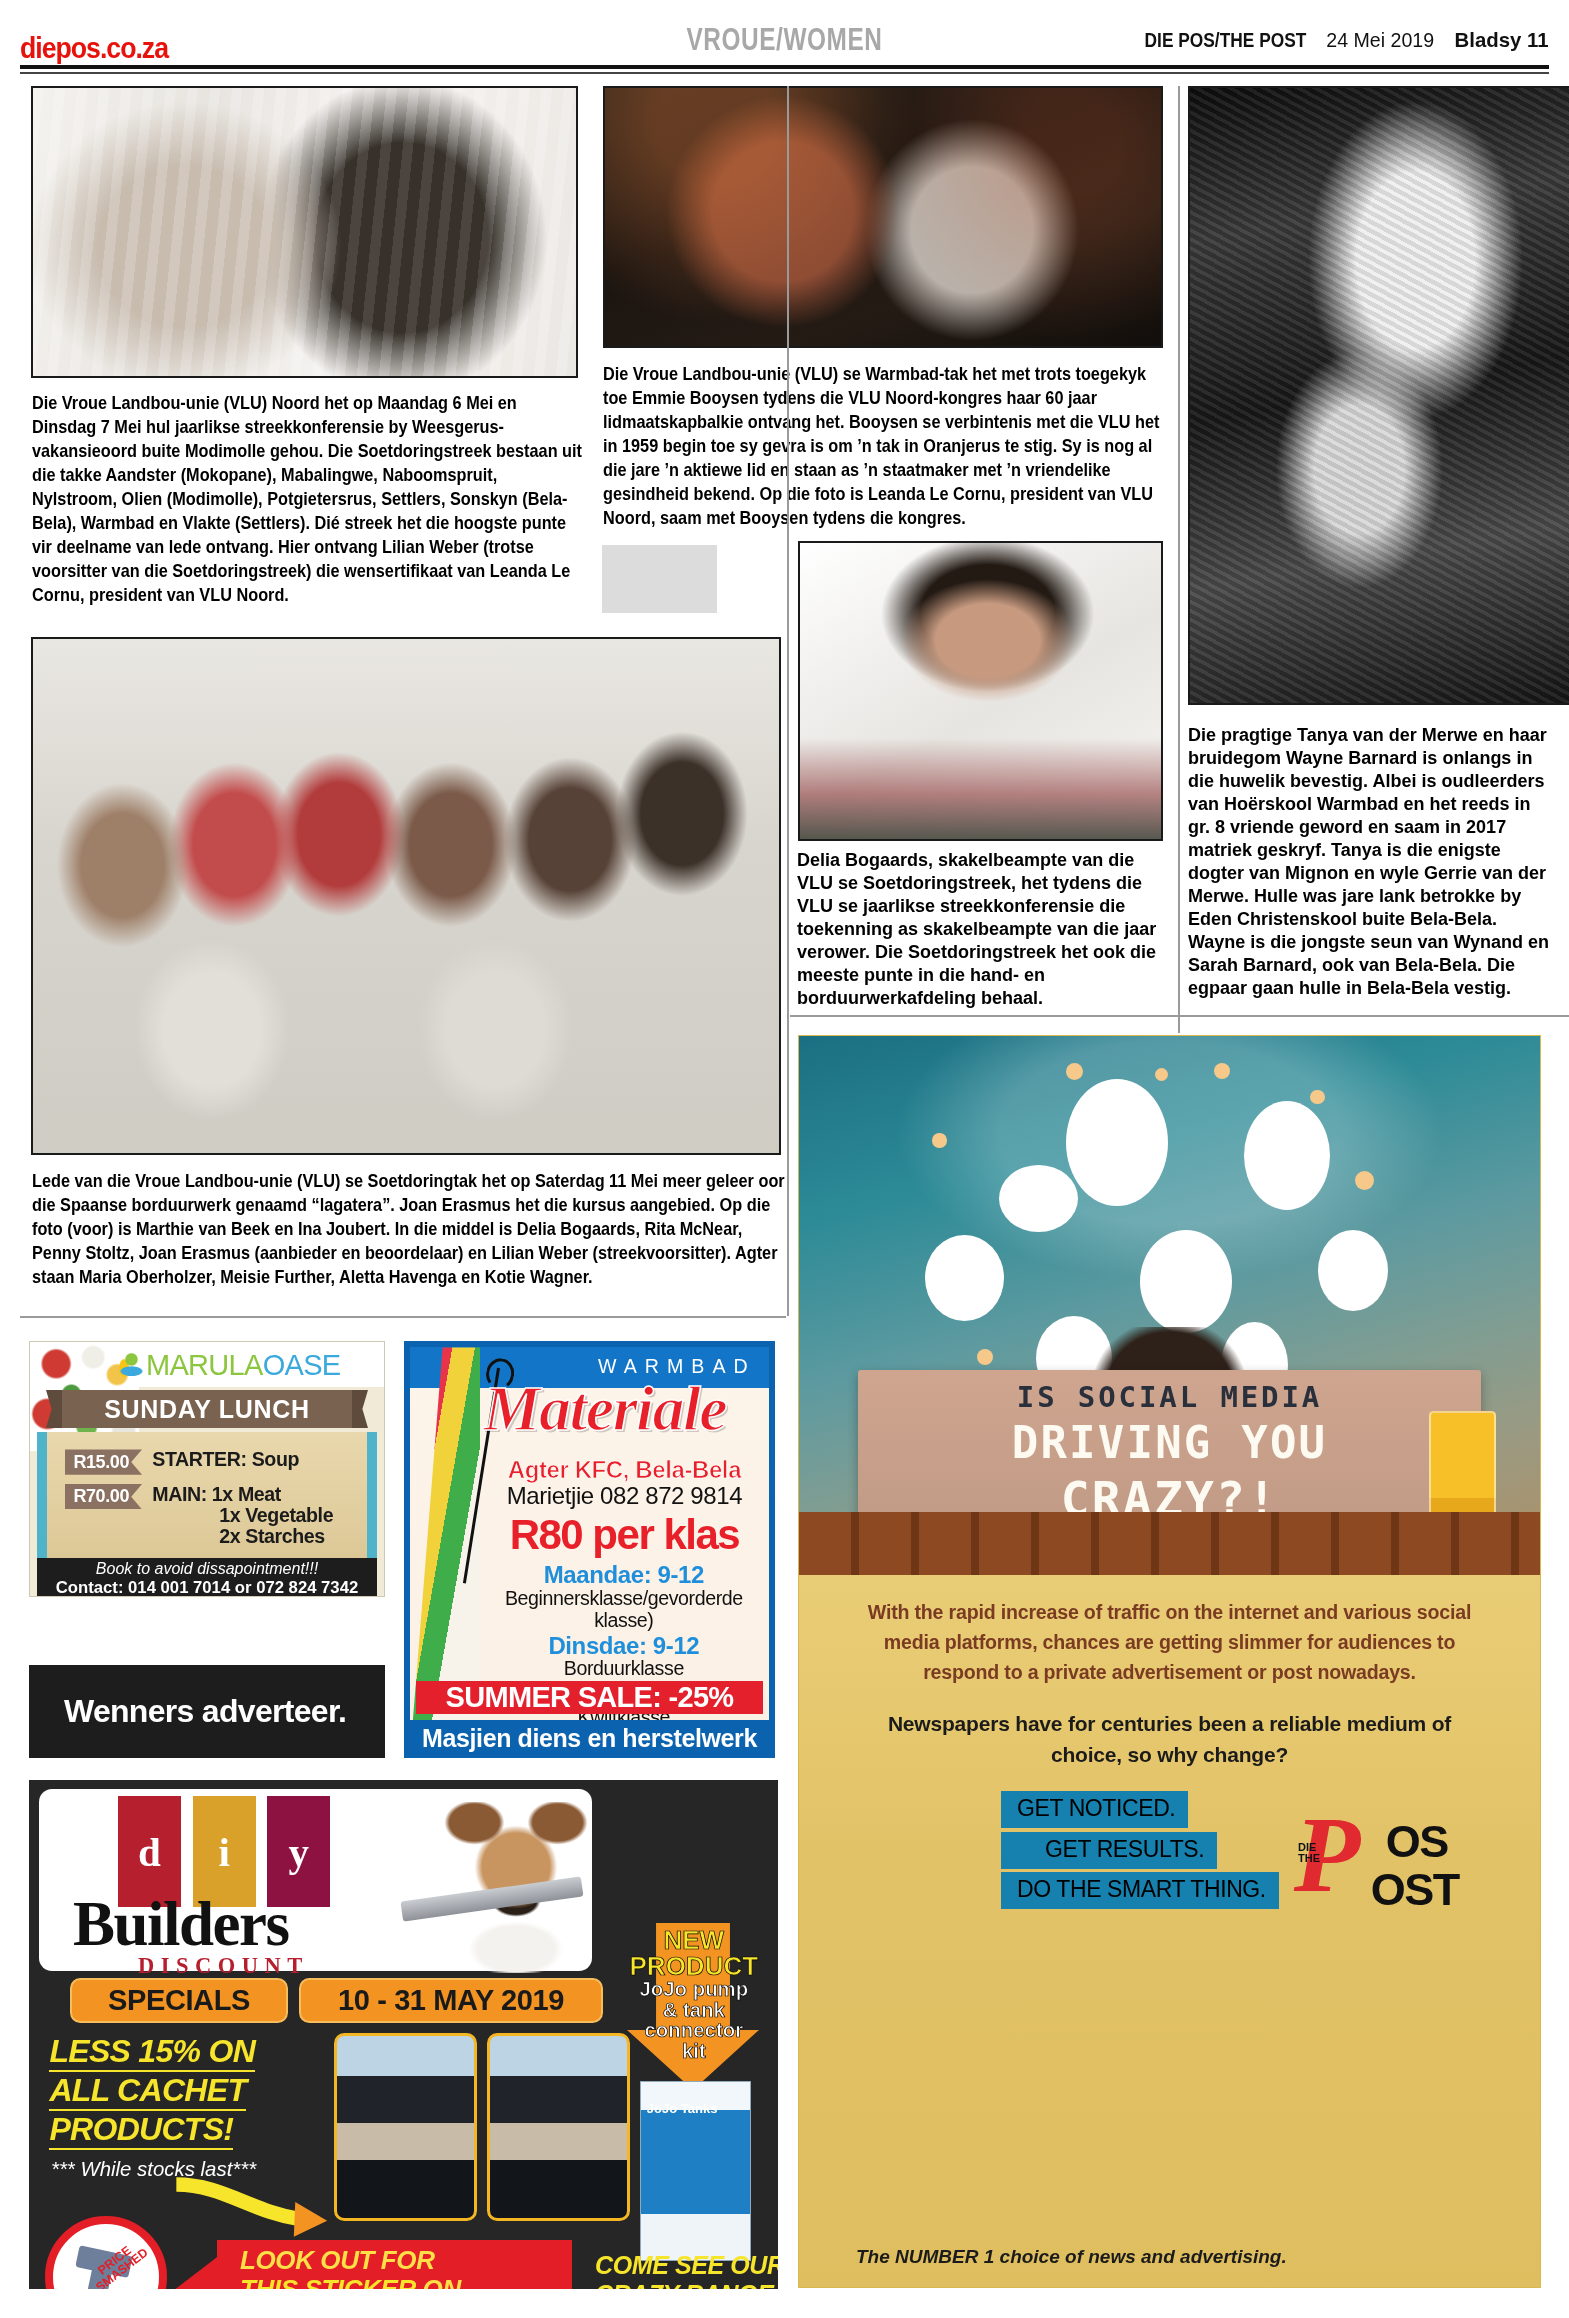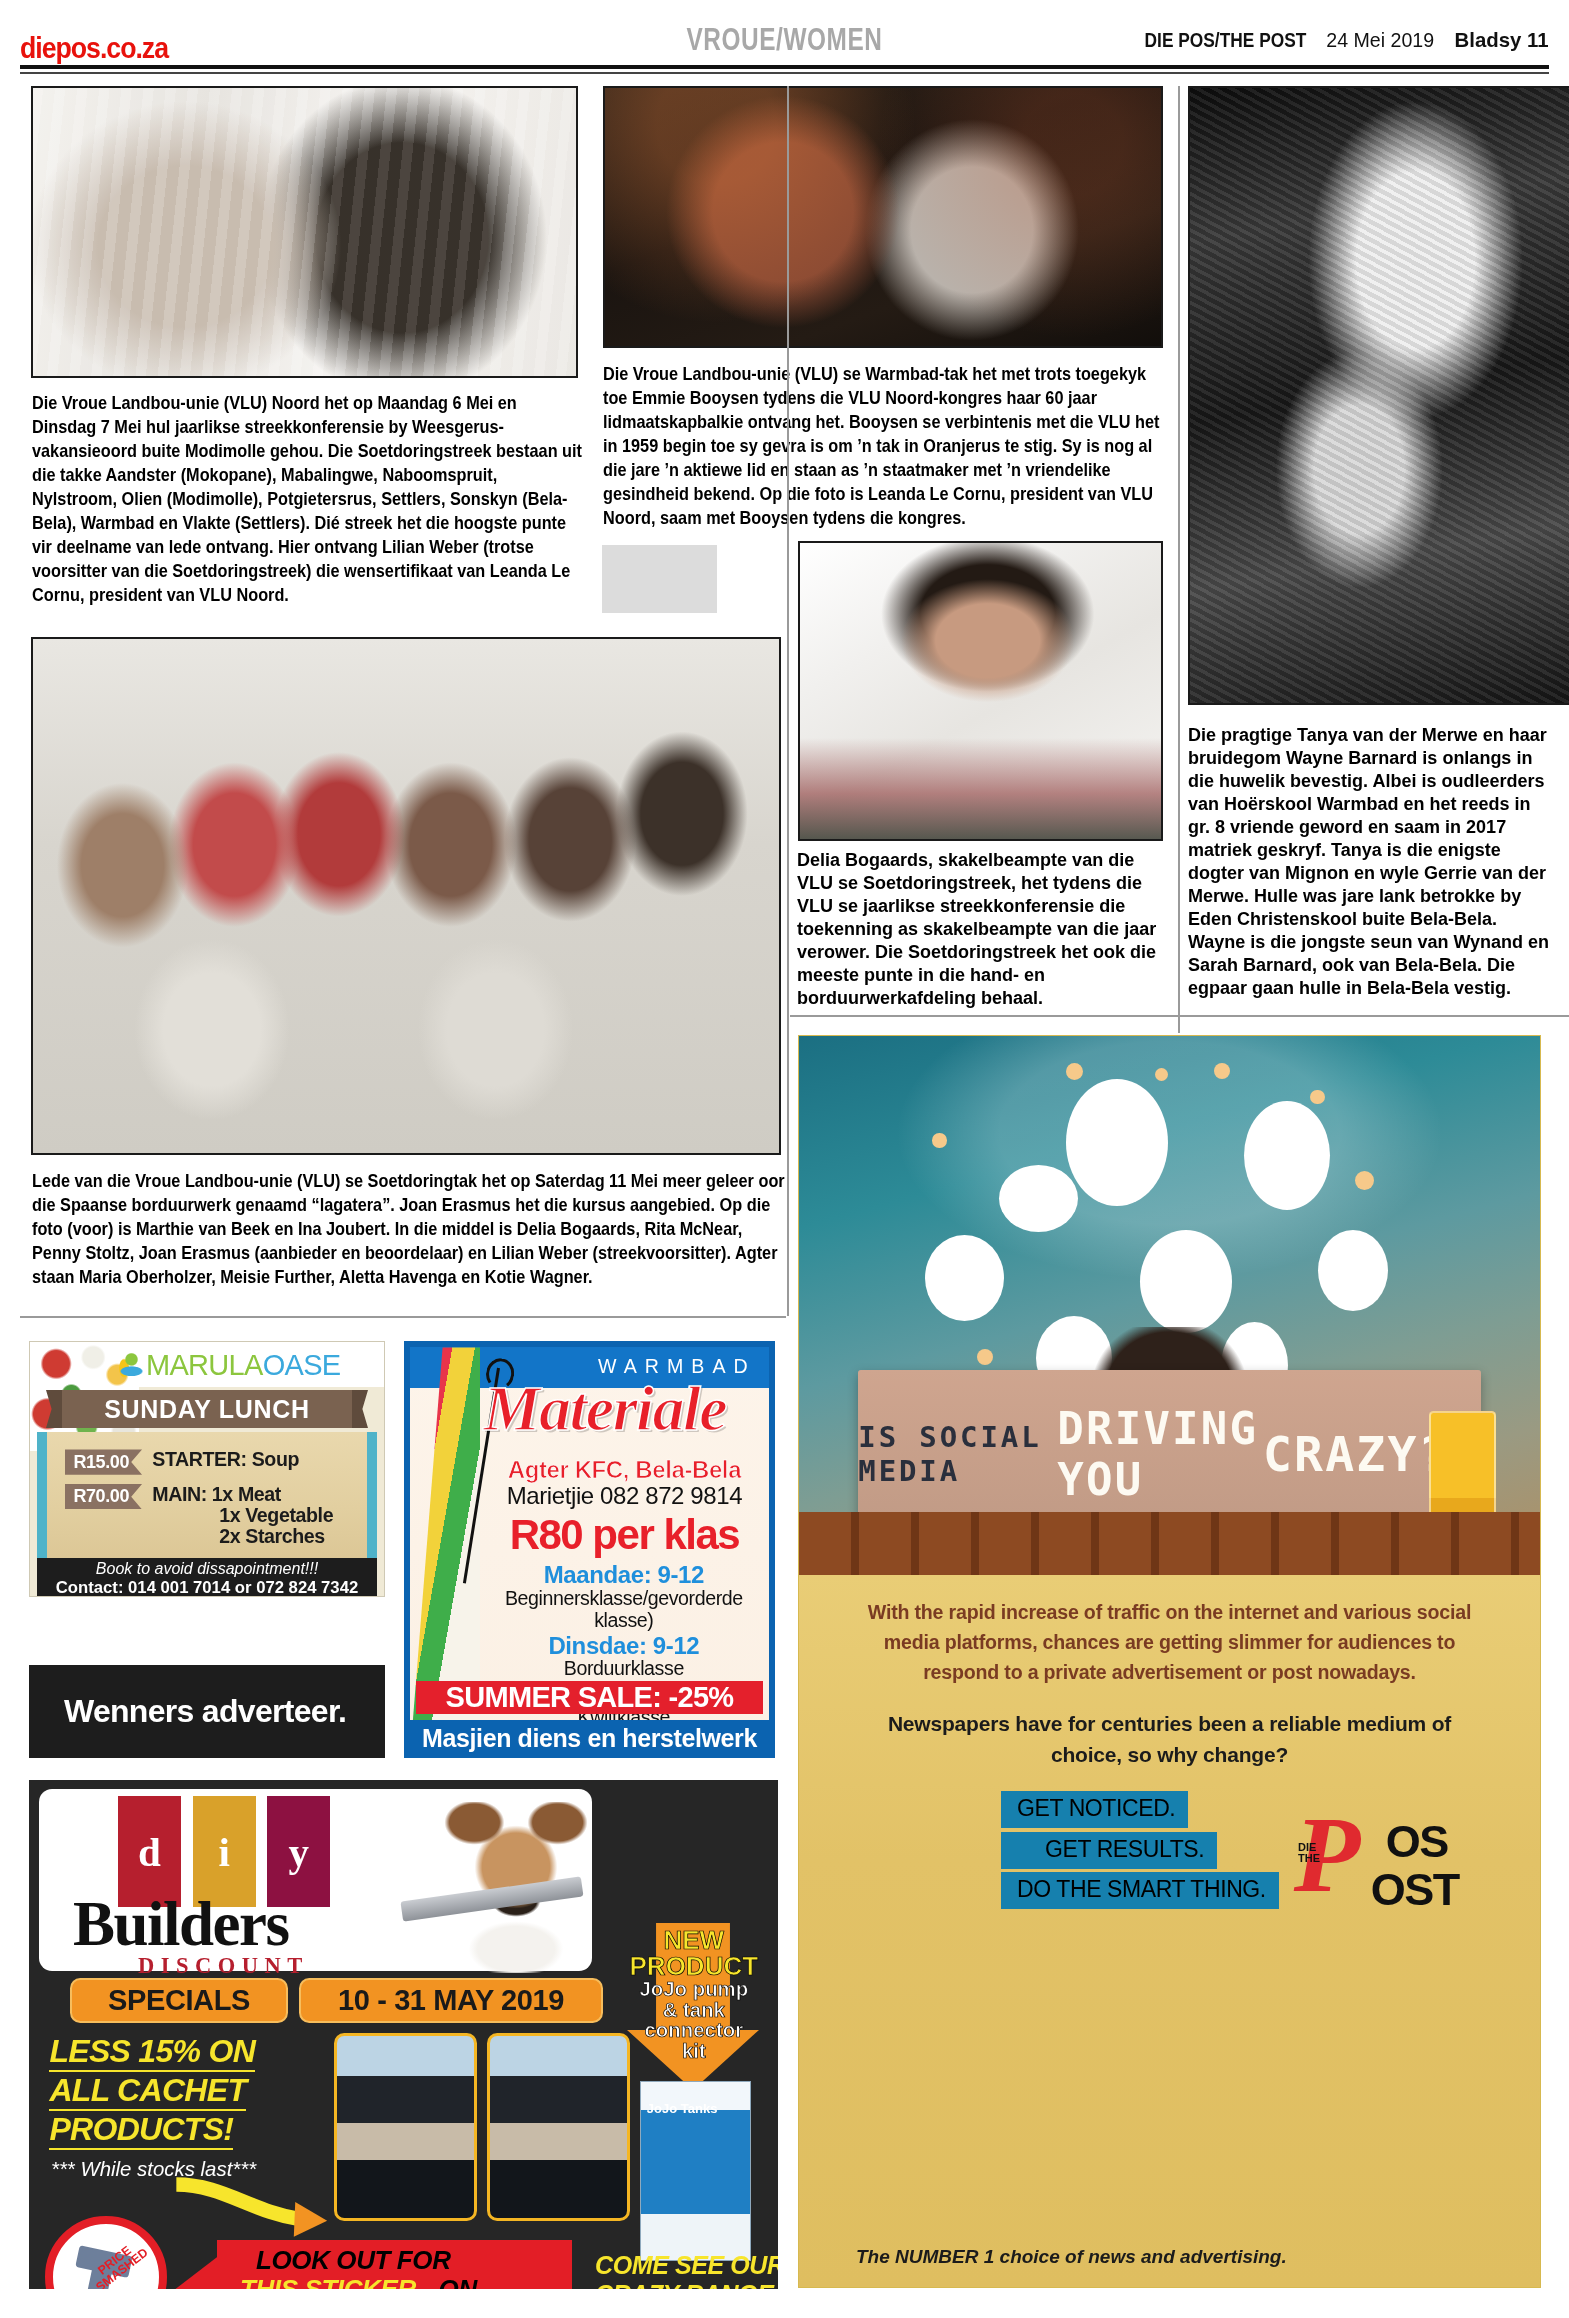--- a/index.html
+++ b/index.html
@@ -365,21 +365,21 @@
   .diy-sticker .txt {
     position:absolute; left:29px; top:29px; width:73px; text-align:center;
     font-size:12.4px; font-weight:900; color:#e31e26; transform:rotate(-38deg);
     line-height:1.0;
   }
   .diy-lookout {
     position:absolute; left:188px; top:460px; width:355px; height:111px;
     background:#e31e26; padding:5.8px 0 0 23px;
     font-size:26px; font-weight:900; font-style:italic; line-height:1.12; letter-spacing:-0.4px;
   }
-  .diy-lookout .w { color:#000000;margin-left:16px; }
+  .diy-lookout .w { color:#fde047; }
   .diy-lookout .y { color:#f7e52c; }
   .diy-arrow {
     position:absolute; left:138px; top:471px; width:58px; height:89px;
     background:#e31e26; clip-path: polygon(100% 0,100% 100%,0 50%);
   }
   .diy-come {
     position:absolute; left:566px; top:471px; width:196px;
     font-size:25px; font-weight:900; font-style:italic; color:#f7e52c;
     line-height:1.14; letter-spacing:-0.4px;
   }
@@ -401,21 +401,21 @@
   .sm-man {
     position:absolute; left:26%; bottom:0; width:48%; height:46%;
     background:
       radial-gradient(ellipse 30% 40% at 50% 26%, #2e211a 0 60%, transparent 74%),
       radial-gradient(ellipse 48% 54% at 50% 86%, #b8c4da 0 66%, transparent 80%);
   }
   .sm-board {
     position:absolute; left:8%; top:334px; width:84%; height:167px;
     background: linear-gradient(180deg,#cfa58f 0%, #c09a85 100%);
     border-radius:2.9px;
-    display:flex; flex-direction:row; align-items:center; justify-content:center;
+    display:flex; flex-direction:column; align-items:center; justify-content:center;
     gap:2.9px; box-shadow: 0 4.4px 10.2px rgba(0,0,0,.3);
   }
   .sm-l1 { font-size:29px; font-weight:900; color:#2a2f3c; letter-spacing:2.9px;
            font-family:"DejaVu Sans Mono", monospace; }
   .sm-l2 { font-size:44px; font-weight:900; color:#fdfaf2; letter-spacing:2.2px;
            font-family:"DejaVu Sans Mono", monospace; }
   .sm-l3 { font-size:48px; font-weight:900; color:#fdfaf2; letter-spacing:2.2px;
            font-family:"DejaVu Sans Mono", monospace; }
   .sm-table {
     position:absolute; left:0; bottom:0; width:100%; height:63px;

